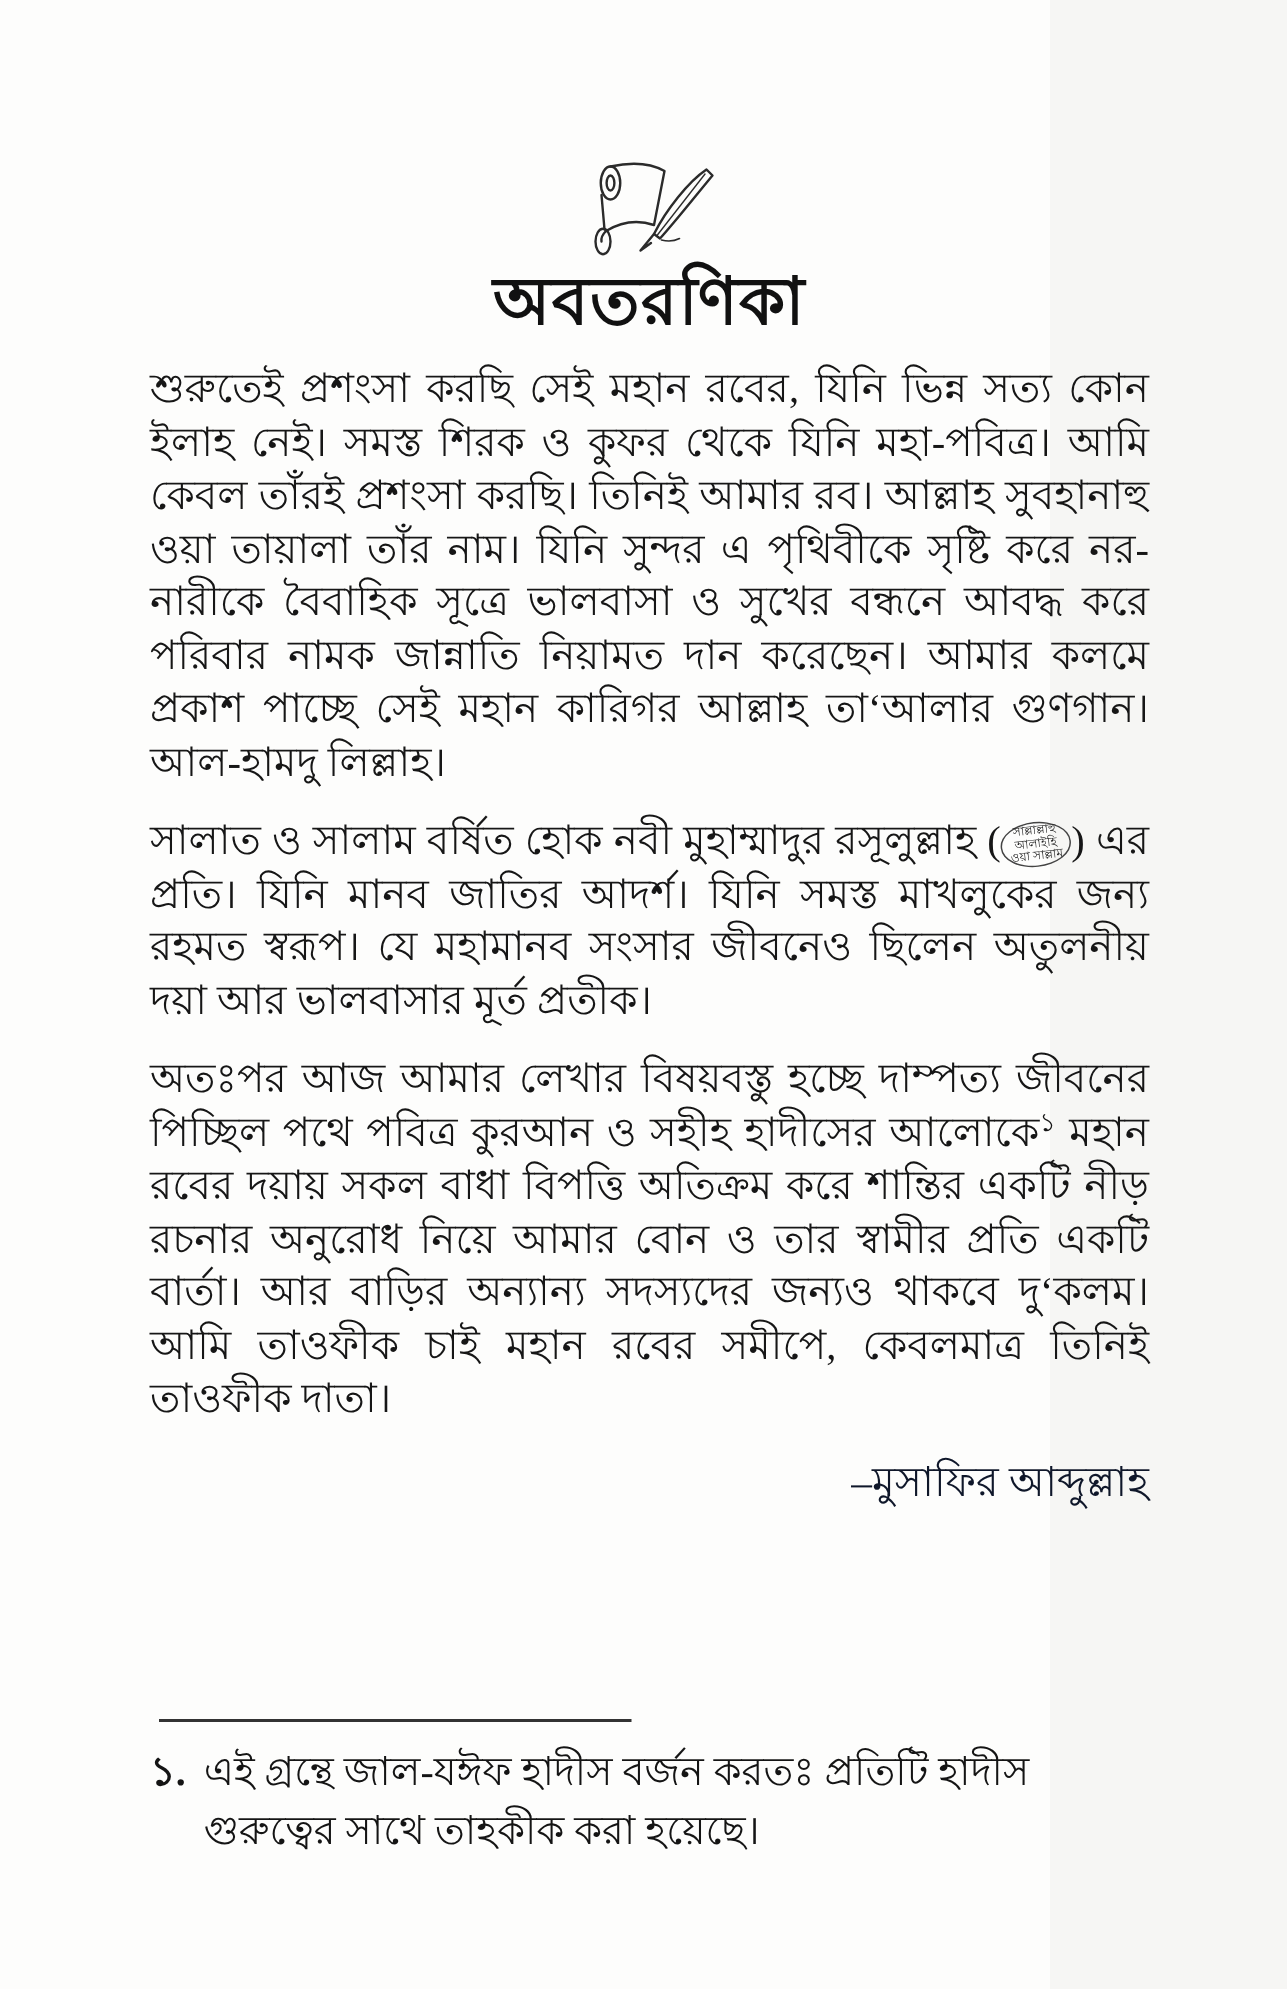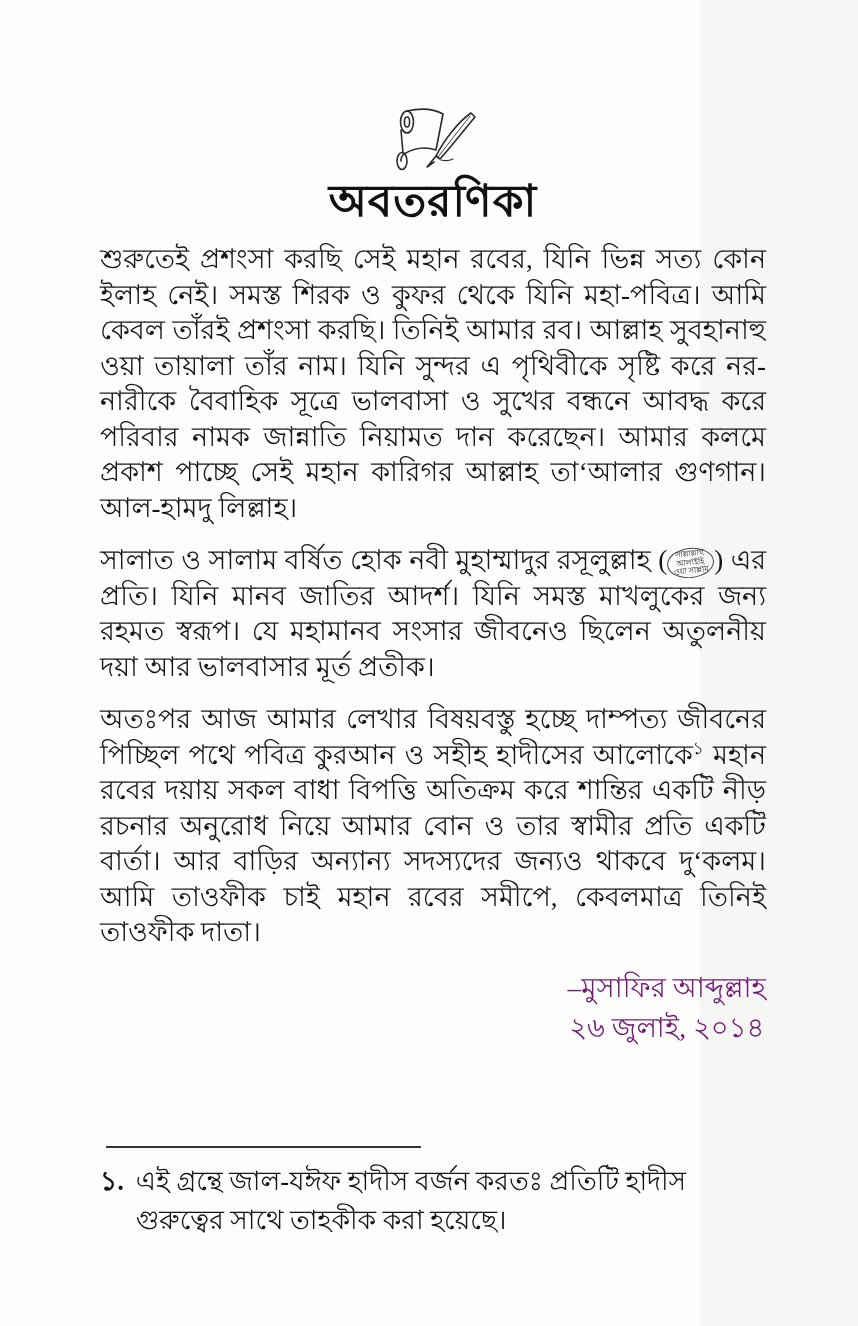--- a/index.html
+++ b/index.html
@@ -47,24 +47,24 @@
   .seal span{ display:block; }
   .fn-sup{
     font-size:17px;
     vertical-align:super;
     line-height:0;
   }
   .signature{
     margin:14px 0 0 auto;
     width:-moz-fit-content;
     width:fit-content;
-    text-align:center;
+    text-align:right;
     font-size:27.5px;
     line-height:40px;
-    color:#701a75;
+    color:#0f172a;
   }
   .signature .sig-name{ display:block; }
   .signature .sig-date{ display:block; }
   .footnote{
     position:absolute;
     left:100px;
     top:1146px;
     width:670px;
   }
   .footnote-rule{
@@ -114,21 +114,20 @@
 
     <p class="para"><span>সালাত ও সালাম বর্ষিত হোক নবী মুহাম্মাদুর রসূলুল্লাহ</span>
       <span>(</span><span class="seal"><span>সাল্লাল্লাহু</span><span>আলাইহি</span><span>ওয়া সাল্লাম</span></span><span>)</span>
       <span>এর প্রতি। যিনি মানব জাতির আদর্শ। যিনি সমস্ত মাখলুকের জন্য রহমত স্বরূপ। যে মহামানব সংসার জীবনেও ছিলেন অতুলনীয় দয়া আর ভালবাসার মূর্ত প্রতীক।</span></p>
 
     <p class="para"><span>অতঃপর আজ আমার লেখার বিষয়বস্তু হচ্ছে দাম্পত্য জীবনের পিচ্ছিল পথে পবিত্র কুরআন ও সহীহ হাদীসের আলোকে</span><sup class="fn-sup">১</sup>
       <span>মহান রবের দয়ায় সকল বাধা বিপত্তি অতিক্রম করে শান্তির একটি নীড় রচনার অনুরোধ নিয়ে আমার বোন ও তার স্বামীর প্রতি একটি বার্তা। আর বাড়ির অন্যান্য সদস্যদের জন্যও থাকবে দু‘কলম। আমি তাওফীক চাই মহান রবের সমীপে, কেবলমাত্র তিনিই তাওফীক দাতা।</span></p>
 
     <div class="signature">
       <span class="sig-name">–মুসাফির আব্দুল্লাহ</span>
-      <span class="sig-date">২৬ জুলাই, ২০১৪</span>
     </div>
 
   </div>
 
   <div class="footnote">
     <div class="footnote-rule"></div>
     <div class="footnote-item">
       <span class="fn-marker">১.</span>
       <span class="fn-text"><span class="fn-bold">এই গ্রন্থে জাল-যঈফ হাদীস বর্জন করতঃ</span>
         <span class="fn-regular">প্রতিটি হাদীস গুরুত্বের সাথে তাহকীক করা হয়েছে।</span></span>

